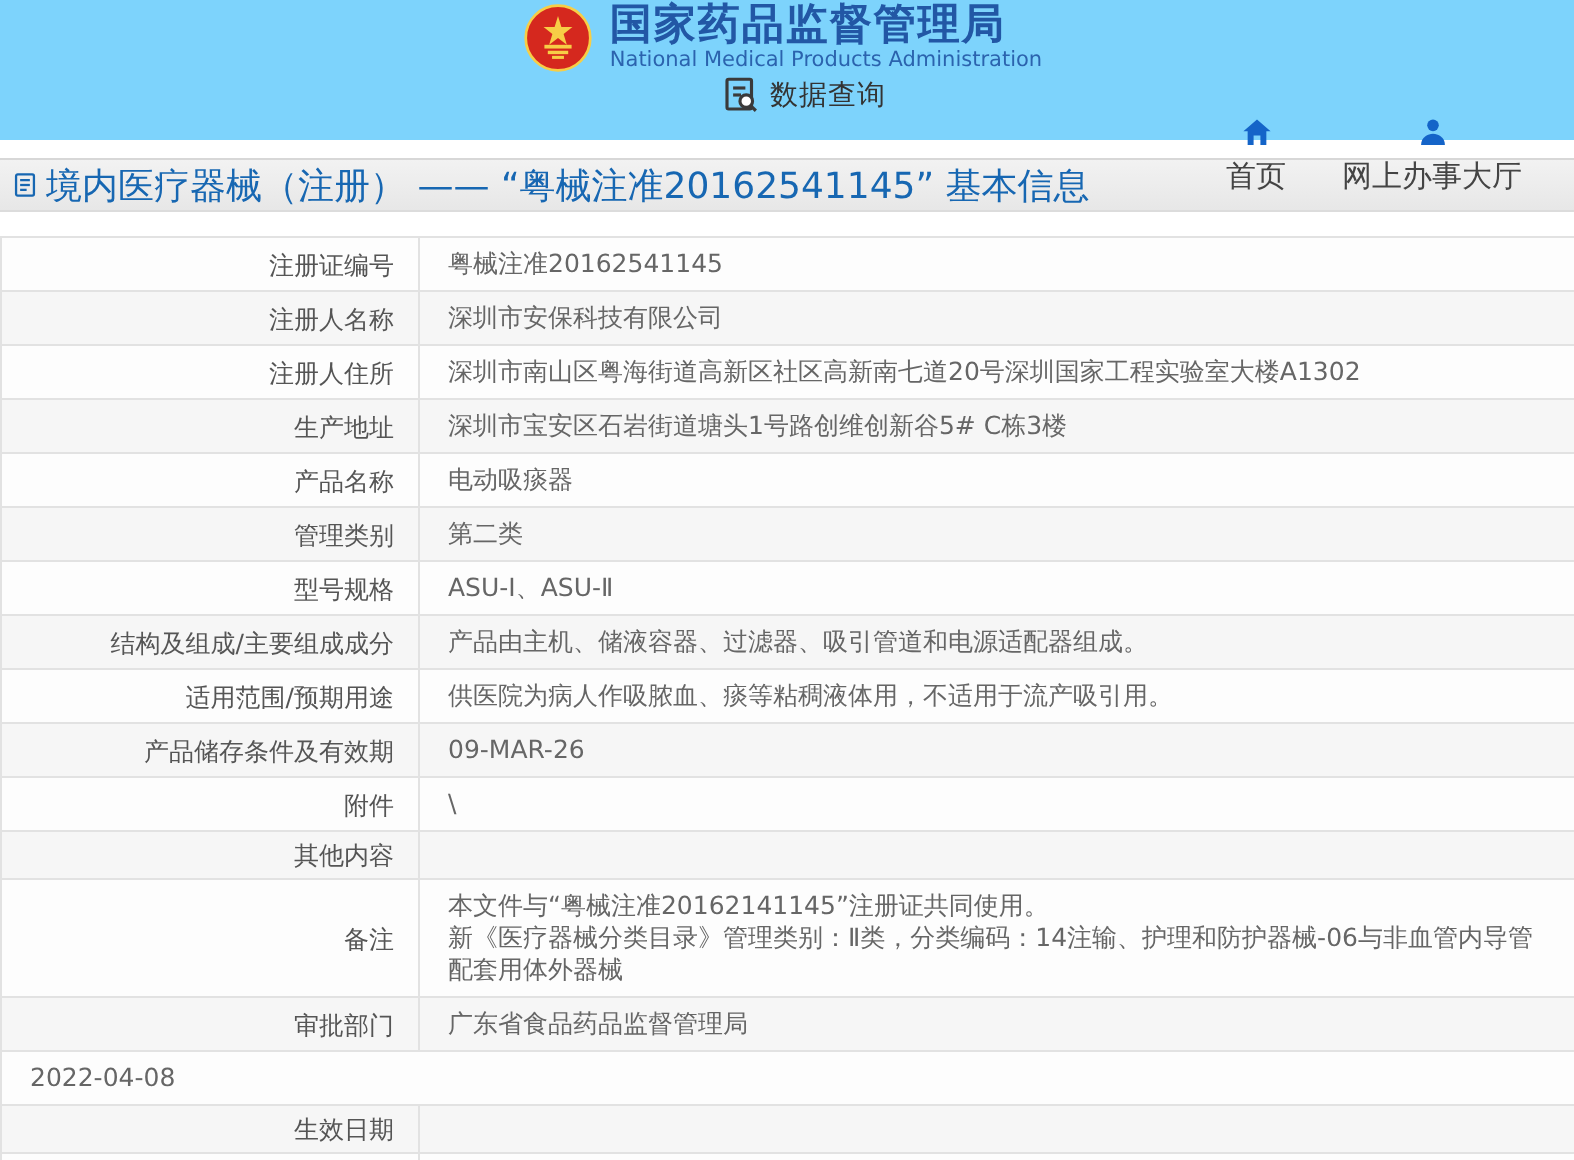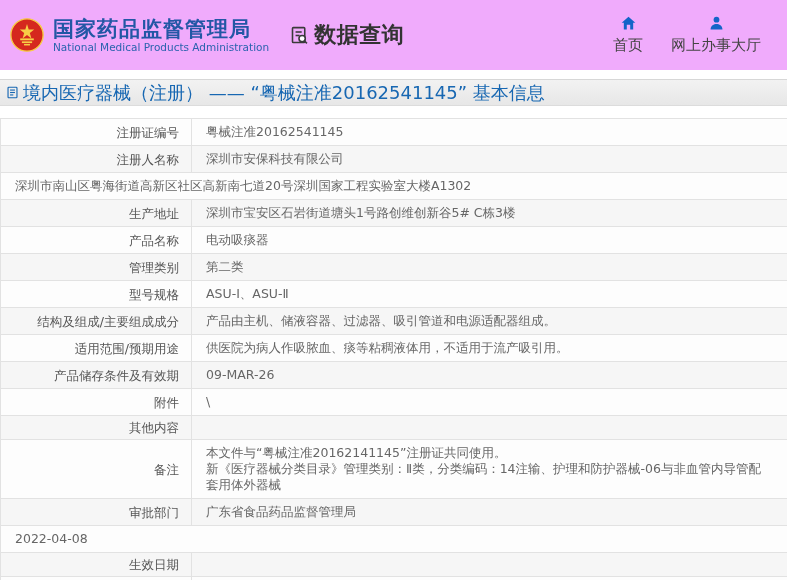--- a/index.html
+++ b/index.html
@@ -5,41 +5,42 @@
   * { margin: 0; padding: 0; box-sizing: border-box; }
   html, body { background: #ffffff; }
   body {
     width: 787px; height: 580px;
     font-family: "DejaVu Sans", "Liberation Sans", sans-serif;
     color: #333; overflow: hidden;
   }
 
   
   .header {
-    height: 70px; background: #f0abfc;
+    height: 70px; background: #7dd3fc;
     display: flex; align-items: center;
     padding: 0 14px 0 10px;
+    flex-direction: column;
   }
   .logo-wrap { display: flex; align-items: center; }
   .emblem { width: 34px; height: 34px; flex: 0 0 auto; }
   .org-block { margin-left: 9px; }
   .org-name {
     color: #2257a5; font-size: 21px; font-weight: bold;
     letter-spacing: 1px; line-height: 24px; white-space: nowrap;
   }
   .org-name-en {
     color: #2b63ae; font-size: 10.5px; line-height: 13px; white-space: nowrap;
   }
   .data-query {
     display: flex; align-items: center; margin-left: 20px;
     cursor: pointer;
   }
   .data-query svg { width: 21px; height: 21px; }
   .data-query-label {
-    font-size: 22px; color: #333; font-weight: 700; margin-left: 4px;
+    font-size: 14px; color: #333; font-weight: 400; margin-left: 4px;
     letter-spacing: 0.5px;
   }
   .header-nav {
     margin-left: auto; display: flex; align-items: center; gap: 28px;
     padding-right: 12px;
   }
   .nav-item {
     display: flex; flex-direction: column; align-items: center;
     cursor: pointer;
   }
@@ -67,21 +68,21 @@
     border-left: 1px solid #e2e2e2;
     font-size: 12.5px;
   }
   .row {
     display: flex; align-items: stretch;
     border-bottom: 1px solid #e2e2e2;
     background: #fdfdfd;
   }
   .row:nth-child(even) { background: #f6f6f6; }
   .cell-label {
-    width: 191px; flex: 0 0 aupx; flex-shrink: 0;
+    width: 209px; flex: 0 0 aupx; flex-shrink: 0;
     text-align: right; color: #555;
     padding: 5px 12px 5px 4px;
     border-right: 1px solid #e2e2e2;
     line-height: 13px;
     display: flex; justify-content: flex-end; align-items: center;
     min-height: 23px;
   }
   .cell-value {
     flex: 1 1 auto; color: #666;
     padding: 5px 16px 5px 14px;
@@ -151,20 +152,21 @@
 <div class="info-table">
     <div class="row">
       <div class="cell-label">注册证编号</div>
       <div class="cell-value">粤械注准20162541145</div>
     </div>
     <div class="row">
       <div class="cell-label">注册人名称</div>
       <div class="cell-value">深圳市安保科技有限公司</div>
     </div>
     <div class="row">
+      <div class="cell-label">注册人住所</div>
       <div class="cell-value">深圳市南山区粤海街道高新区社区高新南七道20号深圳国家工程实验室大楼A1302</div>
     </div>
     <div class="row">
       <div class="cell-label">生产地址</div>
       <div class="cell-value">深圳市宝安区石岩街道塘头1号路创维创新谷5# C栋3楼</div>
     </div>
     <div class="row">
       <div class="cell-label">产品名称</div>
       <div class="cell-value">电动吸痰器</div>
     </div>

